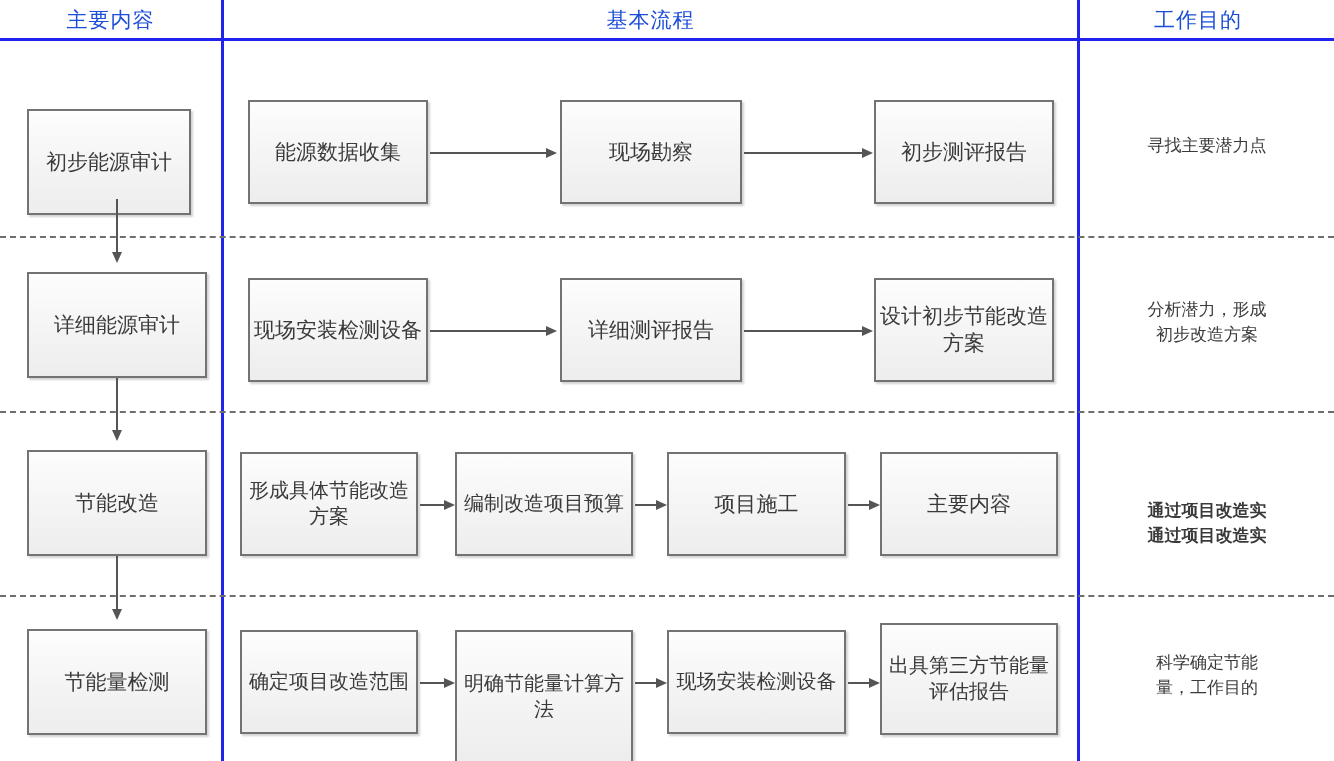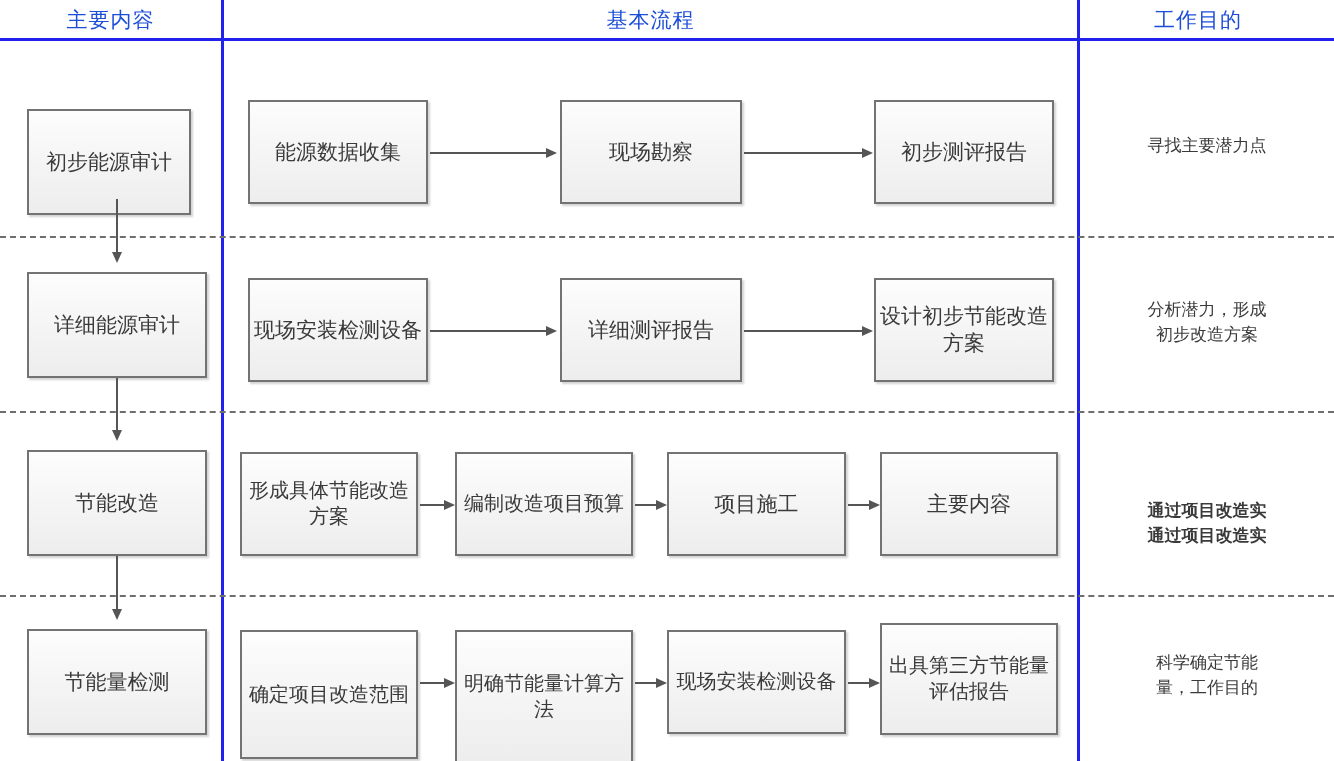--- a/index.html
+++ b/index.html
@@ -185,21 +185,21 @@
   </div>
   <div class="harrow" style="left:635px; top:504px; width:30px;"></div>
   <div class="box" style="left:667px; top:452px; width:179px; height:104px;">
     <span>项目施工</span>
   </div>
   <div class="harrow" style="left:848px; top:504px; width:30px;"></div>
   <div class="box" style="left:880px; top:452px; width:178px; height:104px;">
     <span>主要内容</span>
   </div>
 
-  <div class="box small-text" style="left:240px; top:630px; width:178px; height:129px;">
+  <div class="box small-text" style="left:240px; top:630px; width:178px; height:104px;">
     <span>确定项目改造范围</span>
   </div>
   <div class="harrow" style="left:420px; top:682px; width:33px;"></div>
   <div class="box small-text" style="left:455px; top:630px; width:178px; height:133px;">
     <span>明确节能量计算方法</span>
   </div>
   <div class="harrow" style="left:635px; top:682px; width:30px;"></div>
   <div class="box small-text" style="left:667px; top:630px; width:179px; height:104px;">
     <span>现场安装检测设备</span>
   </div>

